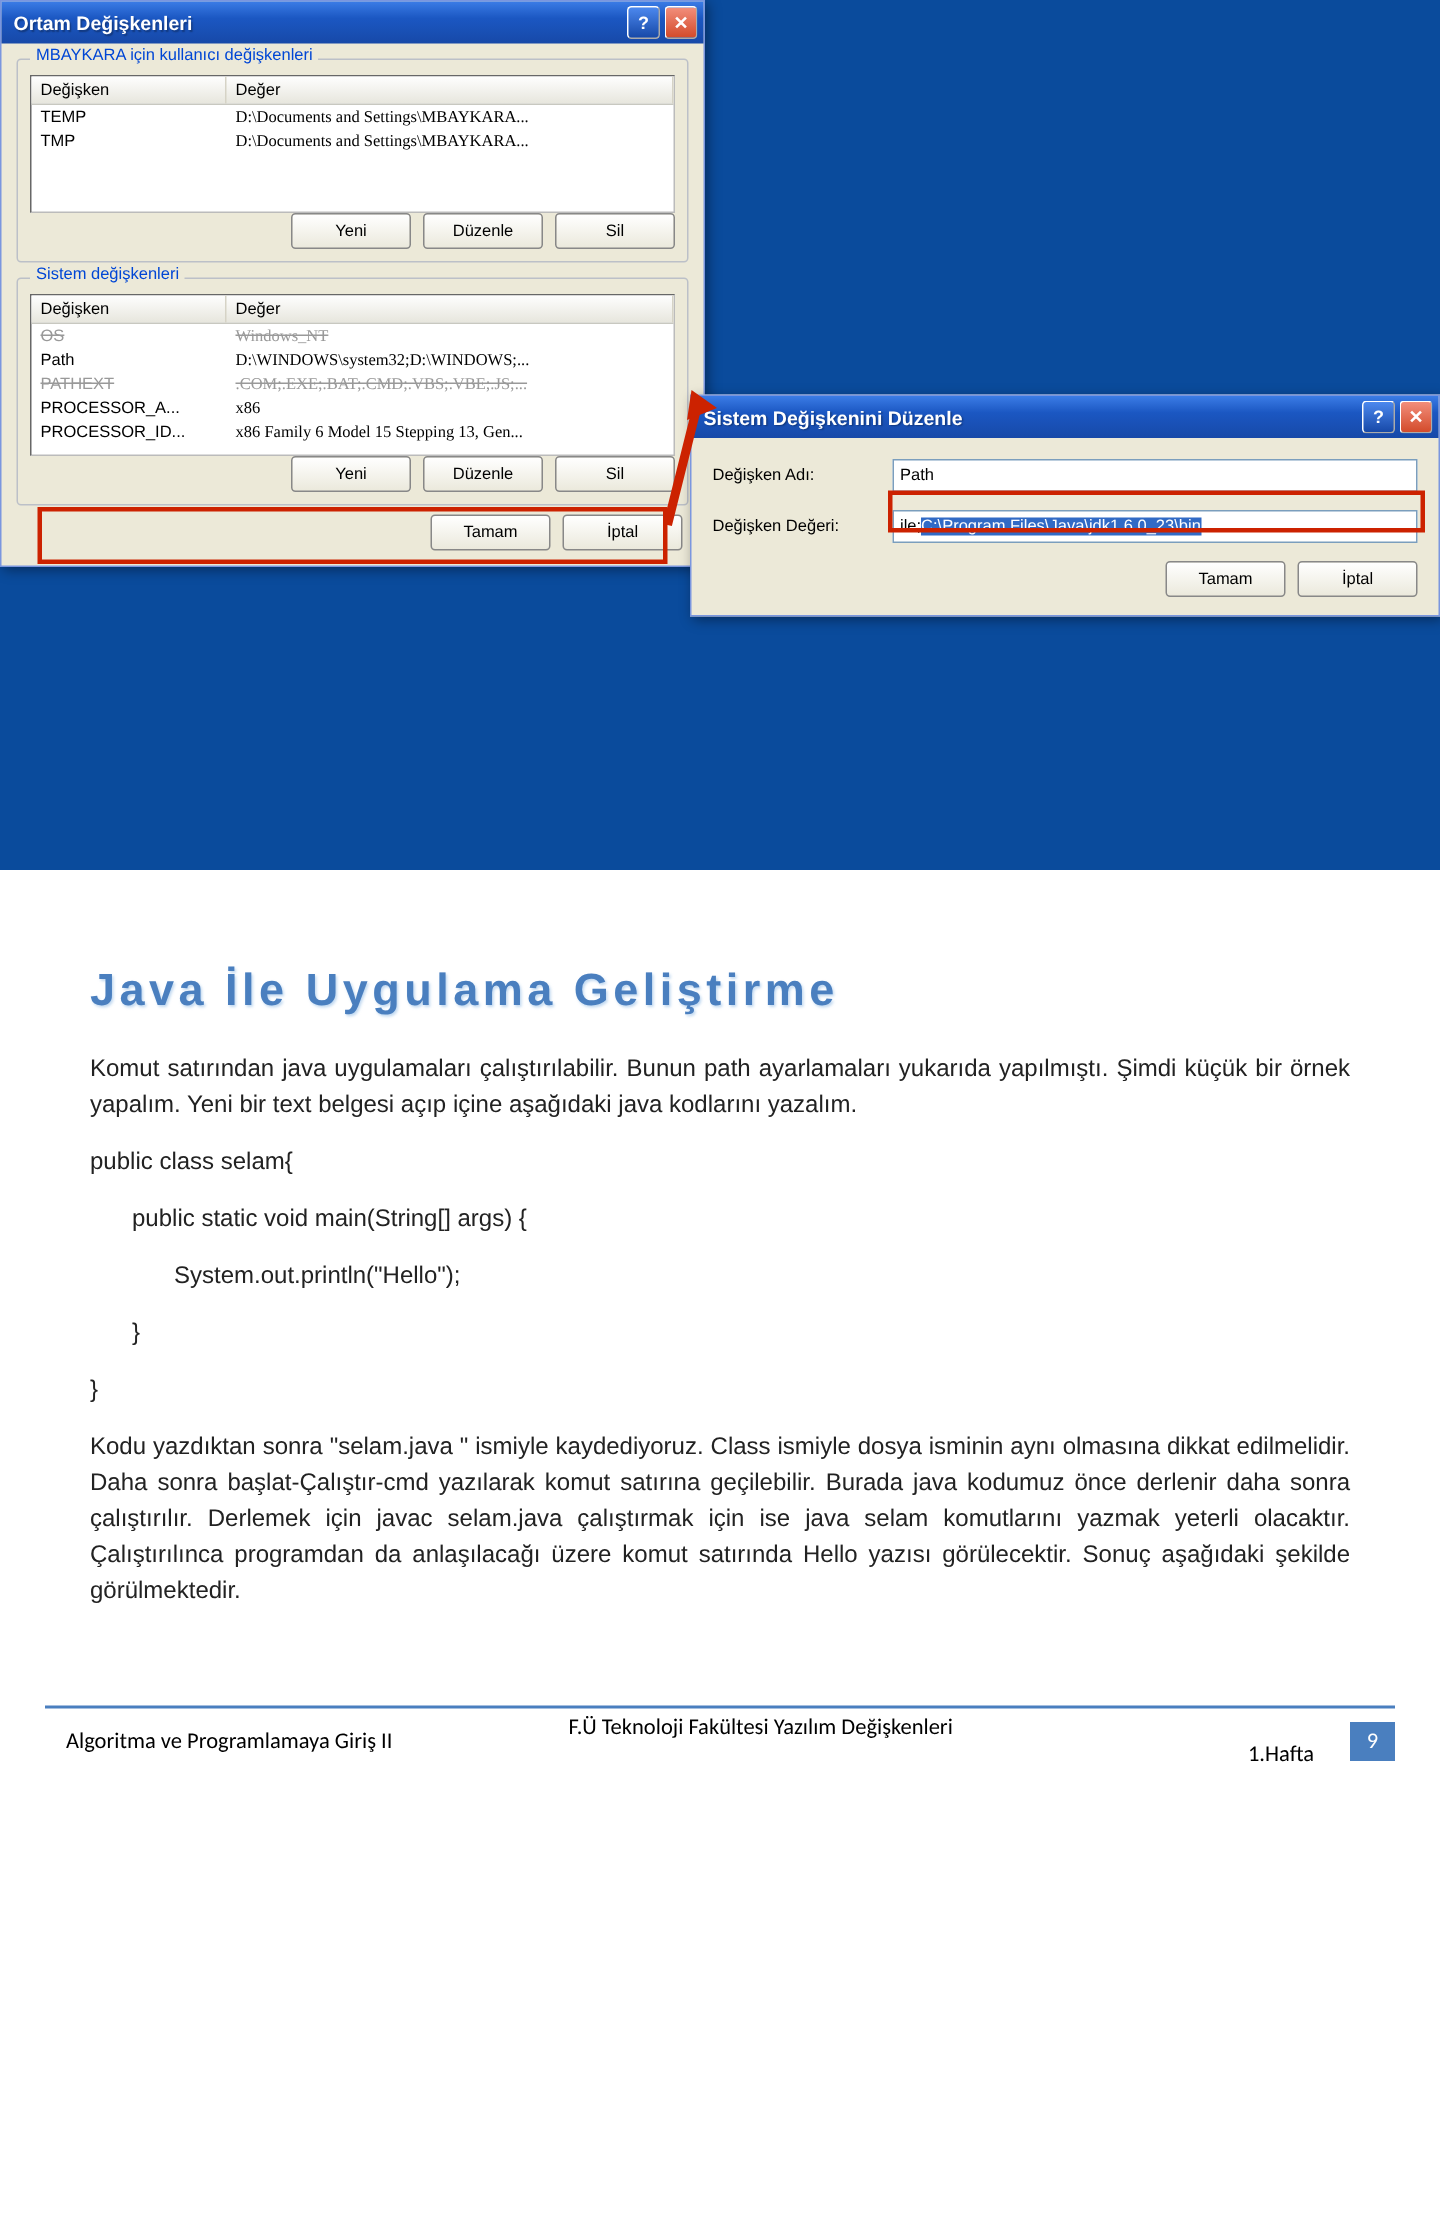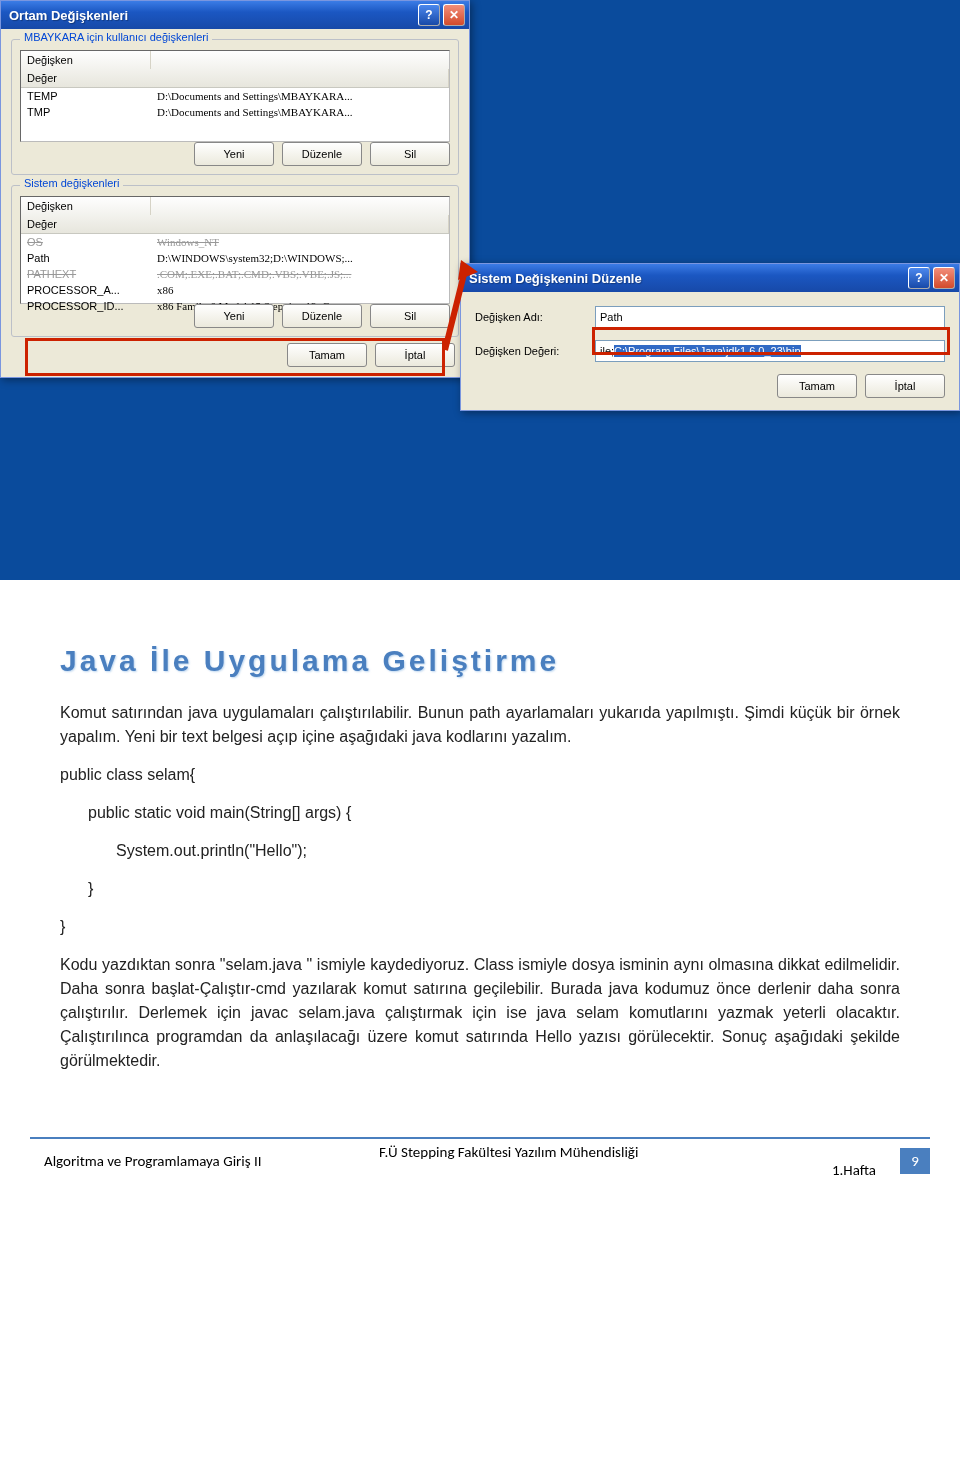--- a/index.html
+++ b/index.html
@@ -8,21 +8,21 @@
   .shot-area { position: relative; width: 960px; height: 580px; background: #0a4b9c; }
   .dlg { position: absolute; background: #ece9d8; border: 1px solid #7a96df; box-shadow: 2px 2px 8px rgba(0,0,0,0.4); }
   .titlebar { height: 28px; background: linear-gradient(180deg,#3b7ce6 0%,#1b57c2 40%,#1749a8 100%); display: flex; align-items: center; padding: 0 4px; }
   .titlebar .ttl { flex: 1; color: #fff; font-size: 13px; font-weight: bold; padding-left: 4px; text-shadow: 1px 1px 1px rgba(0,0,0,0.3);}
   .titlebtn { width: 22px; height: 22px; margin-left: 3px; display: flex; align-items: center; justify-content: center; border: 1px outset #fff; border-radius: 3px; color: #fff; font-size: 12px; font-weight: bold; }
   .titlebtn.help { background: linear-gradient(180deg,#4c88ee,#1749a8); }
   .titlebtn.close { background: linear-gradient(180deg,#f28e7b,#d34b2b); }
   .group { margin: 10px 10px 6px 10px; border: 1px solid #bcc0c8; border-radius: 3px; padding: 10px 8px 8px 8px; position: relative; background: #ece9d8;}
   .group-legend { position: absolute; top: -9px; left: 8px; background: #ece9d8; padding: 0 4px; font-size: 11px; color: #0046d5; }
   .listview { border: 1px inset #bbb; background: #fff; font-size: 11px; }
-  .lvhead { display: flex; background: linear-gradient(180deg,#fefefe,#e7e6dd); border-bottom: 1px solid #c8c8c0; flex-direction: column; }
+  .lvhead { display: flex; background: linear-gradient(180deg,#fefefe,#e7e6dd); border-bottom: 1px solid #c8c8c0; }
   .lvcol { padding: 3px 6px; border-right: 1px solid #d6d3c6; }
   .lvcol.c1 { width: 130px; }
   .lvcol.c2 { flex: 1; }
   .lvrow { display: flex; }
   .lvcell { padding: 2px 6px; white-space: nowrap; overflow: hidden; text-overflow: ellipsis; }
   .lvcell.c1 { width: 130px; }
   .lvcell.c2 { flex: 1; font-family: Liberation Serif, serif; }
   .btnrow { display: flex; justify-content: flex-end; gap: 8px; margin-top: 0; }
   .xpbtn { min-width: 80px; height: 24px; background: linear-gradient(180deg,#fff,#ebe9dc); border: 1px solid #888; border-radius: 3px; font-size: 11px; padding: 2px 10px; }
   .dlg-main { left: 0; top: 0; width: 470px; }
@@ -170,18 +170,18 @@
     <p class="code" style="padding-left:28px;">public static void main(String[] args) {</p>
     <p class="code" style="padding-left:56px;">System.out.println("Hello");</p>
     <p class="code" style="padding-left:28px;">}</p>
     <p class="code">}</p>
     <p>Kodu yazdıktan sonra  "selam.java " ismiyle kaydediyoruz. Class ismiyle dosya isminin aynı olmasına dikkat edilmelidir. Daha sonra başlat-Çalıştır-cmd yazılarak komut satırına geçilebilir. Burada java kodumuz önce derlenir daha sonra çalıştırılır. Derlemek için javac selam.java çalıştırmak için ise java selam komutlarını yazmak yeterli olacaktır. Çalıştırılınca programdan da anlaşılacağı üzere komut satırında Hello yazısı görülecektir. Sonuç aşağıdaki şekilde görülmektedir.</p>
   </div>
 
   <div class="footer">
     <span class="fl">Algoritma ve Programlamaya Giriş II</span>
     <span class="fc">
-      <span>F.Ü Stepping Fakültesi Yazılım Mühendisliği</span><br>
+      <span>F.Ü Teknoloji Fakültesi Yazılım Değişkenleri</span><br>
       <span style="display:block; text-align:right; padding-right:24px;">1.Hafta</span>
     </span>
     <span class="pg">9</span>
   </div>
 </div>
 
 </body></html>

